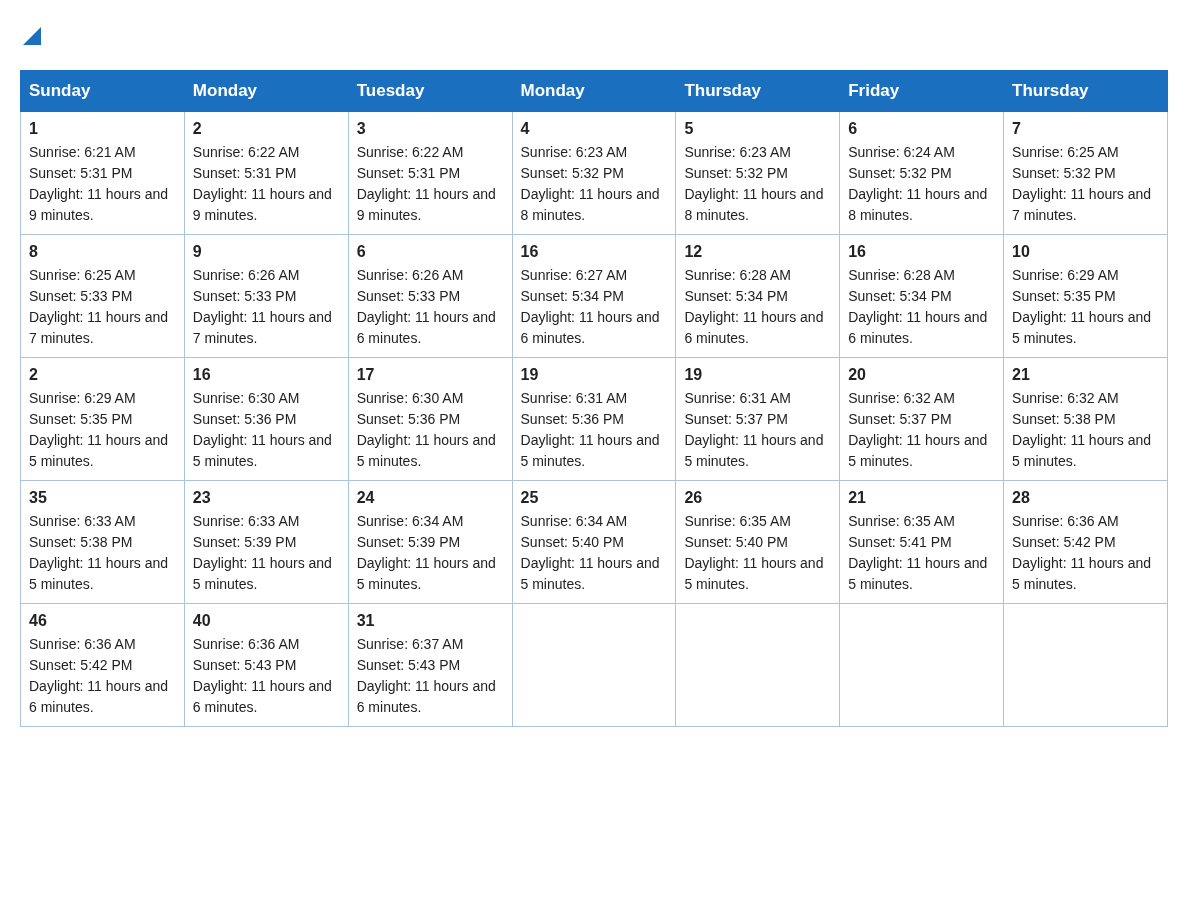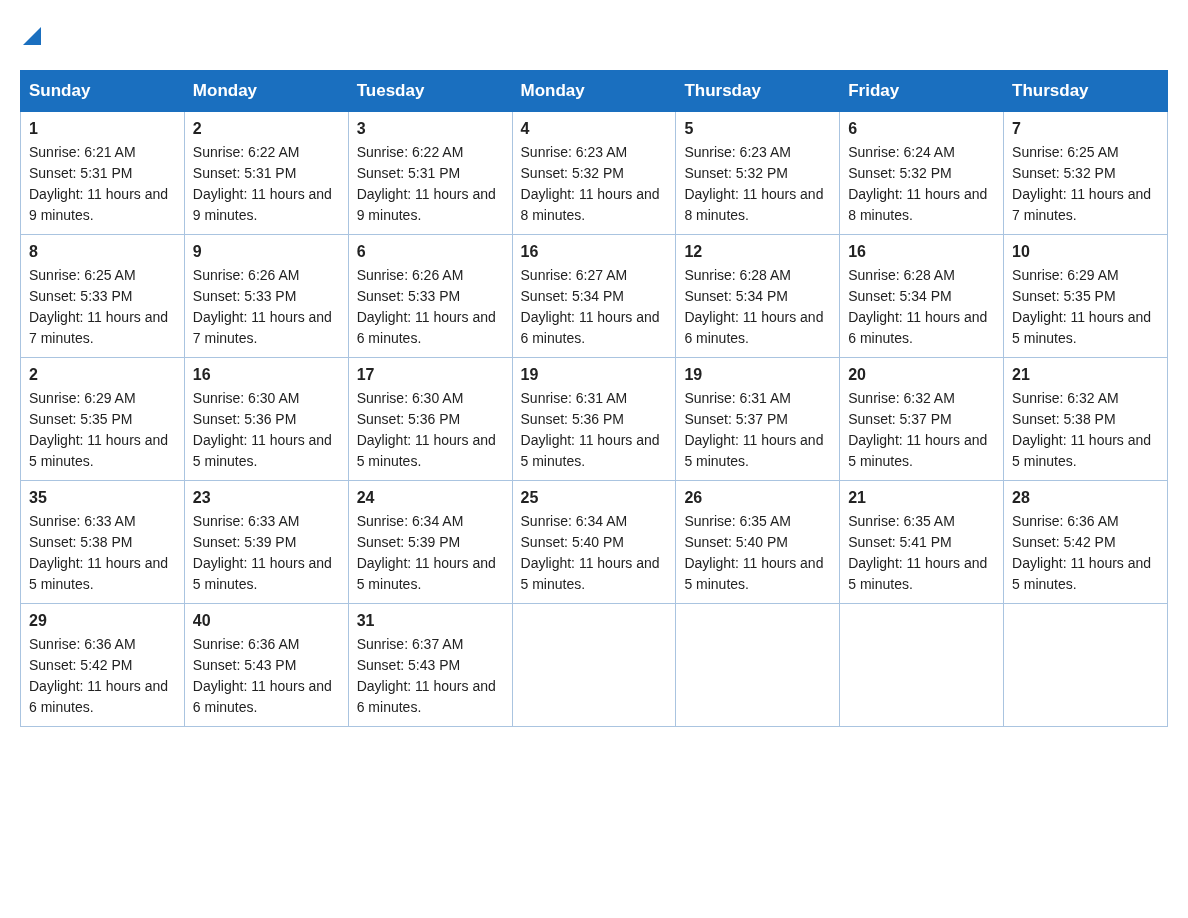--- a/index.html
+++ b/index.html
@@ -346,21 +346,21 @@
           <span class="day-number">28</span>
         <div class="day-info">
           Sunrise: 6:36 AM<br>
           Sunset: 5:42 PM<br>
           Daylight: 11 hours and 5 minutes.
         </div>
         </td>
       </tr>
       <tr>
         <td>
-          <span class="day-number">29</span>
+          <span class="day-number">46</span>
         <div class="day-info">
           Sunrise: 6:36 AM<br>
           Sunset: 5:42 PM<br>
           Daylight: 11 hours and 6 minutes.
         </div>
         </td>
         <td>
           <span class="day-number">40</span>
         <div class="day-info">
           Sunrise: 6:36 AM<br>

